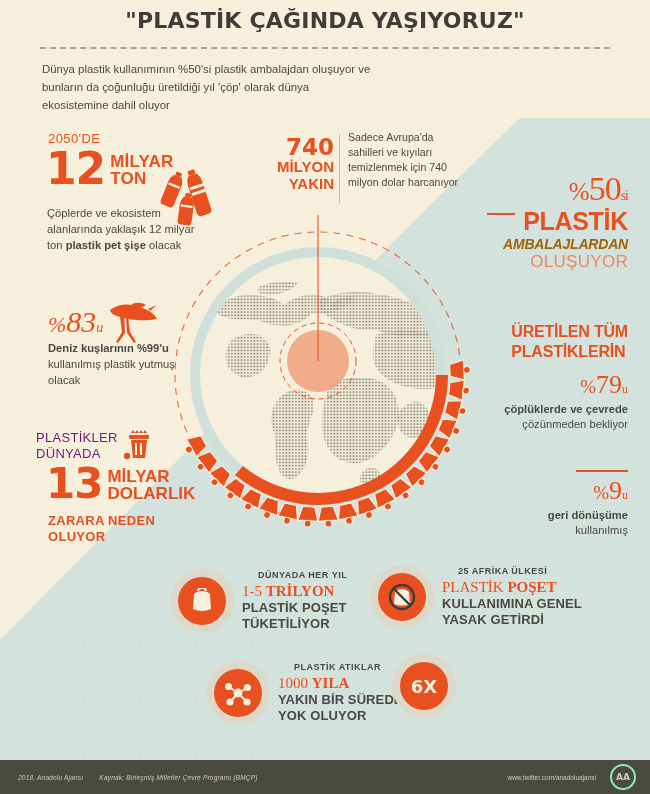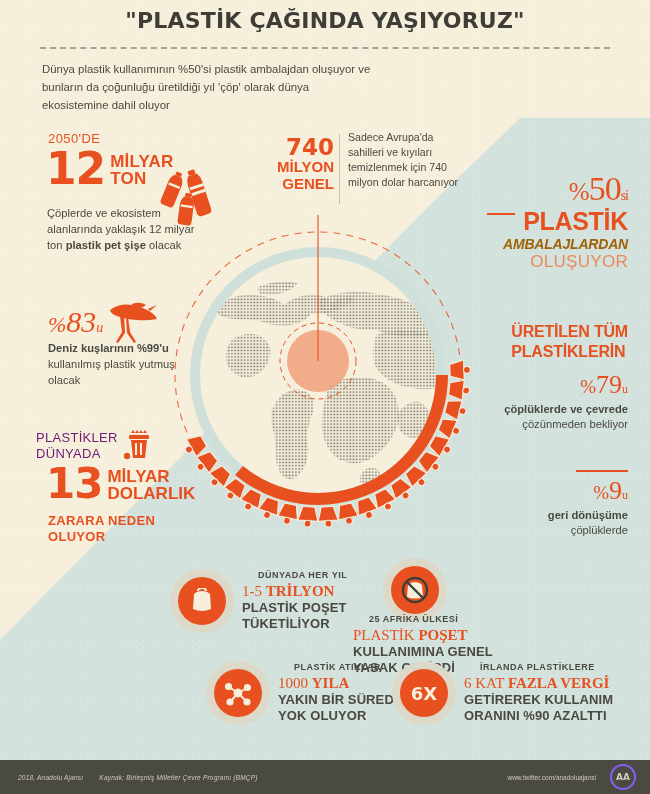--- a/index.html
+++ b/index.html
@@ -146,35 +146,35 @@
     box-shadow:0 0 0 8px #ddd9c8;
   }
   .badge-txt{color:#f6efdc;font-size:18px;font-weight:bold;font-family:"DejaVu Sans",sans-serif;}
   .card .txt{margin-left:16px;}
   .kicker{font-size:9px;font-weight:bold;color:#4a4940;letter-spacing:.5px;margin-bottom:2px;padding-left:16px;}
   .hl{font-size:15px;line-height:18px;color:#e8501f;font-weight:bold;font-family:Liberation Serif, serif;}
   .hl .thin{font-weight:normal;}
   .sub{font-size:13px;line-height:16px;color:#4a4940;font-weight:bold;letter-spacing:.1px;}
 
   #card-bag{left:178px;top:570px;}
-  #card-ban{left:337px;top:566px;flex-direction:column;}
+  #card-ban{left:378px;top:566px;}
   #card-years{left:214px;top:662px;}
   #card-tax{left:400px;top:662px;}
 
   
   .footer{
     position:absolute;left:0;bottom:0;width:650px;height:34px;background:#4b4a42;z-index:20;
     display:flex;align-items:center;
   }
   .footer .fl{margin-left:18px;font-size:6.5px;font-style:italic;color:#cfcbbd;letter-spacing:.2px;}
   .footer .fl .sp{margin-left:14px;}
   .footer .fr{margin-left:auto;margin-right:14px;font-size:6.5px;color:#cfcbbd;}
   .aa-logo{
     margin-right:14px;width:22px;height:22px;border-radius:50%;
-    border:2px solid #8b5cf6;color:#cfcbbd;font-size:9px;font-weight:bold;
+    border:2px solid #86efac;color:#cfcbbd;font-size:9px;font-weight:bold;
     display:flex;align-items:center;justify-content:center;font-family:"DejaVu Sans",sans-serif;
   }
 </style>
 </head>
 <body>
 
 <div class="stage">
 
   <div class="mint-band"></div>
   <div class="noise"></div>
@@ -383,21 +383,21 @@
       <span>MİLYAR</span><br><span>DOLARLIK</span>
     </span>
   </div>
   <div class="l-13-desc">
     <span>ZARARA NEDEN</span><br><span>OLUYOR</span>
   </div>
 
   <div class="c740">
     <div class="n">740</div>
     <div class="u">MİLYON</div>
-    <div class="u">GENEL</div>
+    <div class="u">YAKIN</div>
   </div>
   <div class="c-divider"></div>
   <div class="c740-desc">Sadece Avrupa'da sahilleri ve kıyıları temizlenmek için 740 milyon dolar harcanıyor</div>
 
   <div class="r-tick"></div>
   <div class="r50">
     <div class="l1">
       <span class="pct">%</span><span>50</span><span class="suf">si</span>
     </div>
     <div class="l2">PLASTİK</div>
@@ -415,21 +415,21 @@
   <div class="r79-desc">
     <span class="bold">çöplüklerde ve çevrede</span><br><span>çözünmeden bekliyor</span>
   </div>
 
   <div class="r-rule"></div>
 
   <div class="r9">
     <span class="pct">%</span><span>9</span><span class="suf">u</span>
   </div>
   <div class="r9-desc">
-    <span class="bold">geri dönüşüme</span><br><span>çöplüklerde</span>
+    <span class="bold">geri dönüşüme</span><br><span>kullanılmış</span>
   </div>
 
   <div class="card" id="card-bag">
     <div class="badge">
       <svg width="26" height="26" viewBox="0 0 26 26" fill="#f6efdc">
         <path d="M5 6 q3 -3 8 -3 q5 0 8 3 l1 15 q-9 4 -18 0z"></path>
         <path d="M9 3 q0 -3 4 -3 q4 0 4 3" fill="none" stroke="#f6efdc" stroke-width="2"></path>
       </svg>
     </div>
     <div class="txt">
@@ -484,29 +484,20 @@
       <div class="sub">
         <span>YAKIN BİR SÜREDE</span><br><span>YOK OLUYOR</span>
       </div>
     </div>
   </div>
 
   <div class="card" id="card-tax">
     <div class="badge">
       <span class="badge-txt">6X</span>
     </div>
-    <div class="txt">
-      <div class="kicker">İRLANDA PLASTİKLERE</div>
-      <div class="hl">
-        <span class="thin">6 KAT </span><span>FAZLA VERGİ</span>
-      </div>
-      <div class="sub">
-        <span>GETİREREK KULLANIM</span><br><span>ORANINI %90 AZALTTI</span>
-      </div>
-    </div>
   </div>
 
   <div class="footer">
     <div class="fl">
       <span>2018, Anadolu Ajansı</span>
       <span class="sp">Kaynak: Birleşmiş Milletler Çevre Programı (BMÇP)</span>
     </div>
     <div class="fr">www.twitter.com/anadoluajansi</div>
     <div class="aa-logo">AA</div>
   </div>

